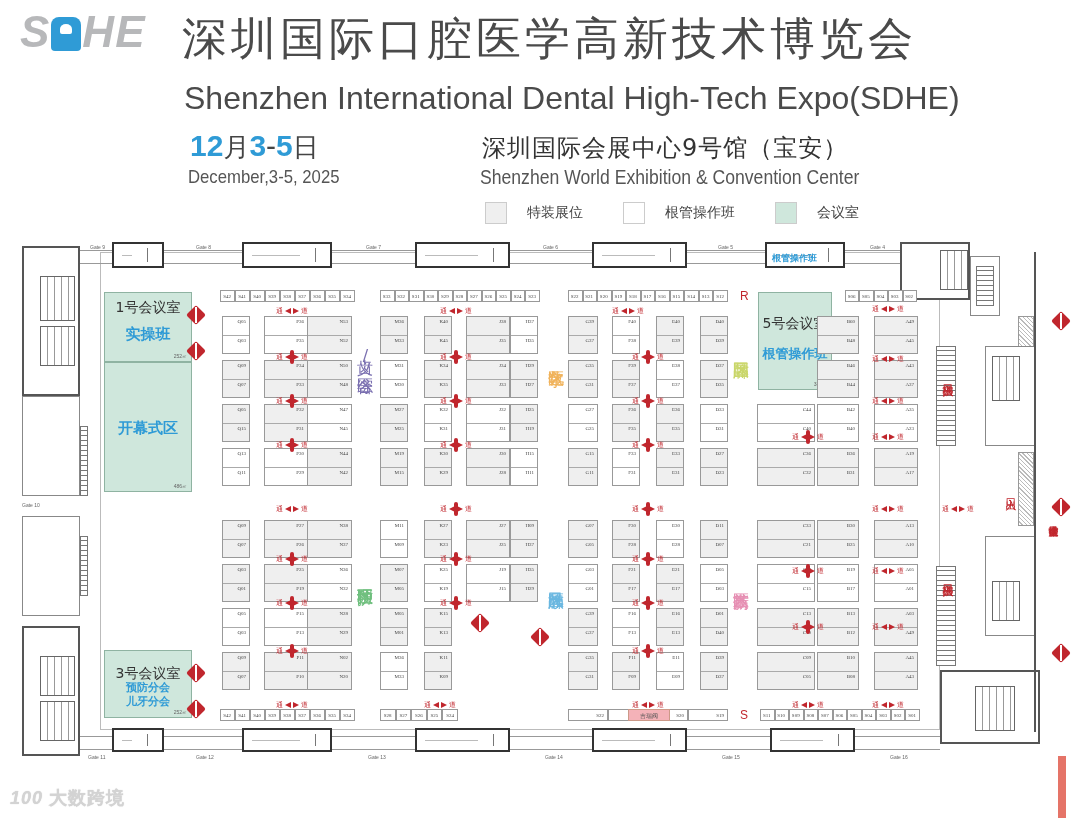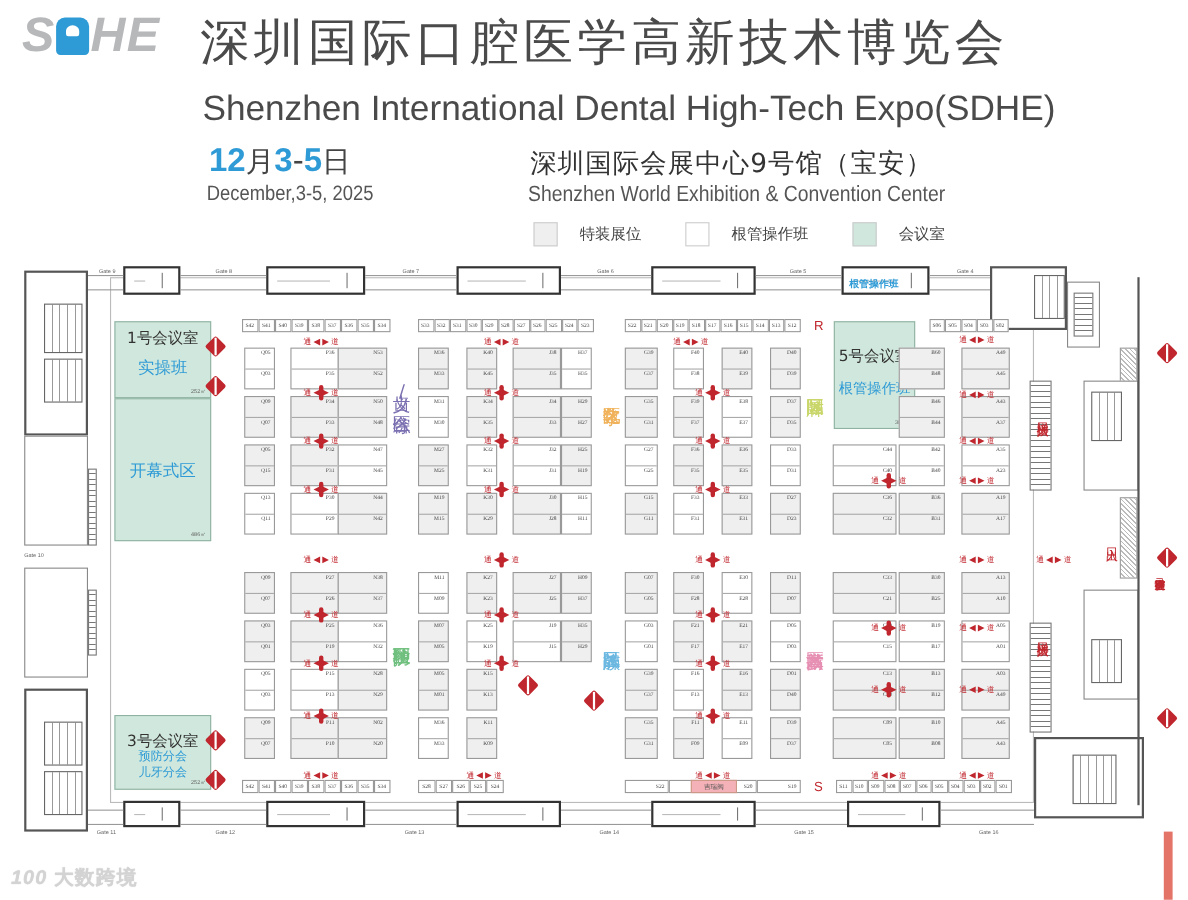--- a/index.html
+++ b/index.html
@@ -39,21 +39,21 @@
   .service .door { position: absolute; right: 14px; top: 4px; bottom: 4px; width: 1px; background: #777; }
   .gate-lbl { position: absolute; font-size: 5px; color: #666; font-family: "Liberation Sans", sans-serif; white-space: nowrap; }
   .corridor { position: absolute; height: 14px; border-top: 1px solid #999; border-bottom: 1px solid #999; }
 
   .stair { position: absolute; background: repeating-linear-gradient(0deg, #fff 0 4px, #777 4px 5px); border: 1px solid #777; }
   .restroom { position: absolute; border: 1px solid #666; background: repeating-linear-gradient(90deg, #fff 0 6px, #999 6px 7px); }
   .hatch { position: absolute; background: repeating-linear-gradient(45deg, #fff 0 2px, #bbb 2px 3px); border: 1px solid #999; }
 
   .room { position: absolute; background: #cfe7dc; border: 1px solid #8fb3a2; }
   .room-title { position: absolute; left: 0; right: 0; text-align: center; font-size: 14px; color: #333; white-space: nowrap; }
-  .room-sub { position: absolute; left: 0; right: 0; text-align: center; font-size: 15px; font-weight: normal; color: #2f9bd6; white-space: nowrap; line-height: 18px; }
+  .room-sub { position: absolute; left: 0; right: 0; text-align: center; font-size: 15px; font-weight: bold; color: #2f9bd6; white-space: nowrap; line-height: 18px; }
   .room-area { position: absolute; right: 4px; bottom: 2px; font-size: 5px; color: #666; font-family: "Liberation Sans", sans-serif; }
 
   .booth { position: absolute; background: #efefef; border: 1px solid #999; }
   .booth.std { background: #fff; }
   .booth span { position: absolute; right: 3px; top: 2px; font-size: 5px; color: #444; font-family: "Liberation Serif", serif; }
 
   .zone { position: absolute; writing-mode: vertical-rl; text-orientation: upright; font-size: 16px; letter-spacing: 0; line-height: 18px; white-space: nowrap; }
 
   .aisle { position: absolute; font-size: 7px; color: #c0262d; white-space: nowrap; display: flex; align-items: center; gap: 2px; }
   .aisle .arr { display: inline-block; width: 14px; height: 8px; position: relative; }

